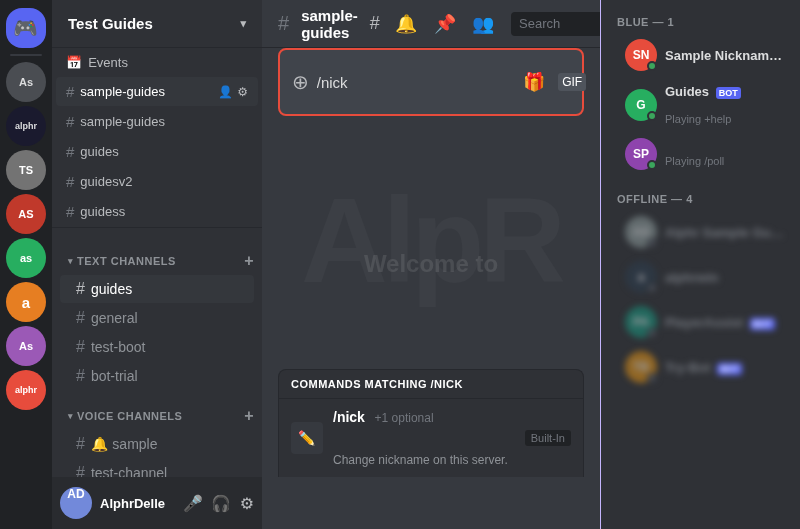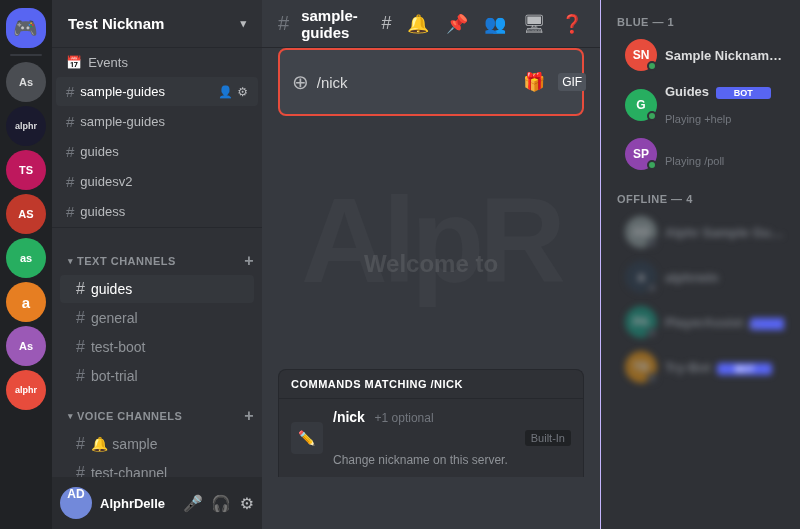--- a/index.html
+++ b/index.html
@@ -169,21 +169,21 @@
     .member-avatar {
       width: 32px; height: 32px; border-radius: 50%; display: flex; align-items: center;
       justify-content: center; font-size: 12px; font-weight: bold; color: #fff; flex-shrink: 0;
       position: relative;
     }
     .member-avatar.offline { opacity: 0.5; }
     .member-info { flex: 1; min-width: 0; }
     .member-name { font-size: 13px; font-weight: 600; color: #dcddde; white-space: nowrap; overflow: hidden; text-overflow: ellipsis; }
     .member-status { font-size: 11px; color: #72767d; white-space: nowrap; overflow: hidden; text-overflow: ellipsis; margin-top: 14px; }
     .bot-badge {
-      font-size: 9px; background: #5865f2; color: #fff; padding: 1px 18px; border-radius: 3px;
+      font-size: 9px; background: #5865f2; color: #fff; padding: 1px 3px; border-radius: 3px;
       font-weight: 700; margin-left: 3px;
     }
     .status-dot {
       width: 10px; height: 10px; border-radius: 50%; position: absolute; bottom: 0; right: 0;
       border: 2px solid #2f3136;
     }
     .status-dot.online { background: #3ba55c; }
     .status-dot.offline { background: #747f8d; }
 
     .online-name { color: #dcddde; }
@@ -197,31 +197,31 @@
 
 <div class="app">
 
   <div class="server-sidebar">
     <div class="server-icon active" style="background:#5865f2;">
       <span style="font-size:20px;">🎮</span>
     </div>
     <div class="server-divider"></div>
     <div class="server-icon" style="background:#4a4d52; font-size:11px; font-weight:bold; color:#dcddde;">As</div>
     <div class="server-icon" style="background:#1a1a2e; font-size:9px; font-weight:bold; color:#dcddde;">alphr</div>
-    <div class="server-icon" style="background:#be185d; font-size:11px; font-weight:bold; color:#fff;">TS</div>
+    <div class="server-icon" style="background:#737373; font-size:11px; font-weight:bold; color:#fff;">TS</div>
     <div class="server-icon" style="background:#c0392b; font-size:11px; font-weight:bold; color:#fff;">AS</div>
     <div class="server-icon" style="background:#27ae60; font-size:11px; font-weight:bold; color:#fff;">as</div>
     <div class="server-icon" style="background:#e67e22; font-size:15px; font-weight:bold; color:#fff;">a</div>
     <div class="server-icon" style="background:#9b59b6; font-size:11px; font-weight:bold; color:#fff;">As</div>
     <div class="server-icon" style="background:#e74c3c; font-size:9px; font-weight:bold; color:#fff;">alphr</div>
   </div>
 
   <div class="channel-sidebar">
     <div class="server-header">
-      <span>Test Nicknam</span>
+      <span>Test Guides</span>
       <span class="chevron">▾</span>
     </div>
 
     <div class="search-results">
       <div class="search-item">
         <span style="margin-right:6px; font-size:13px;">📅</span>
         <span>Events</span>
       </div>
       <div class="search-item active">
         <span class="hash">#</span>
@@ -305,20 +305,24 @@
   <div class="main-content">
 
     <div class="topbar">
       <span class="topbar-hash">#</span>
       <span class="topbar-channel">sample-guides</span>
       <div class="topbar-icons">
         <span class="topbar-icon">#</span>
         <span class="topbar-icon">🔔</span>
         <span class="topbar-icon">📌</span>
         <span class="topbar-icon">👥</span>
+        <div class="search-box">
+          <input type="text" placeholder="Search" style="">
+          <span class="search-icon">🔍</span>
+        </div>
         <span class="topbar-icon">🖥</span>
         <span class="topbar-icon">❓</span>
       </div>
     </div>
 
     <div class="chat-area">
       <div class="watermark">AlpR</div>
       <div class="welcome-text">Welcome to</div>
 
       <div class="command-popup">

